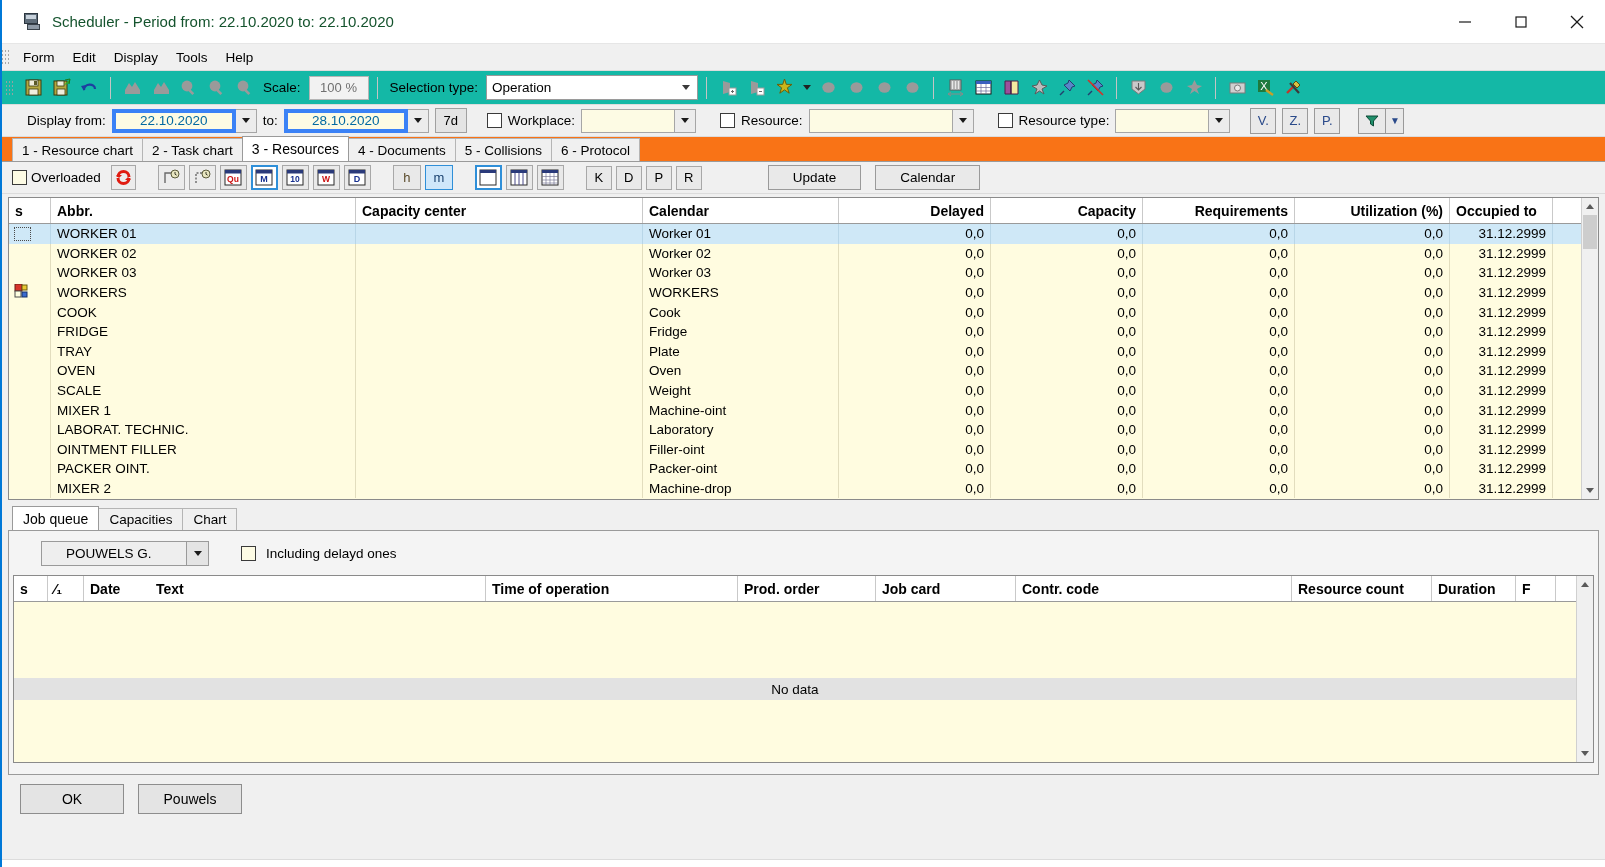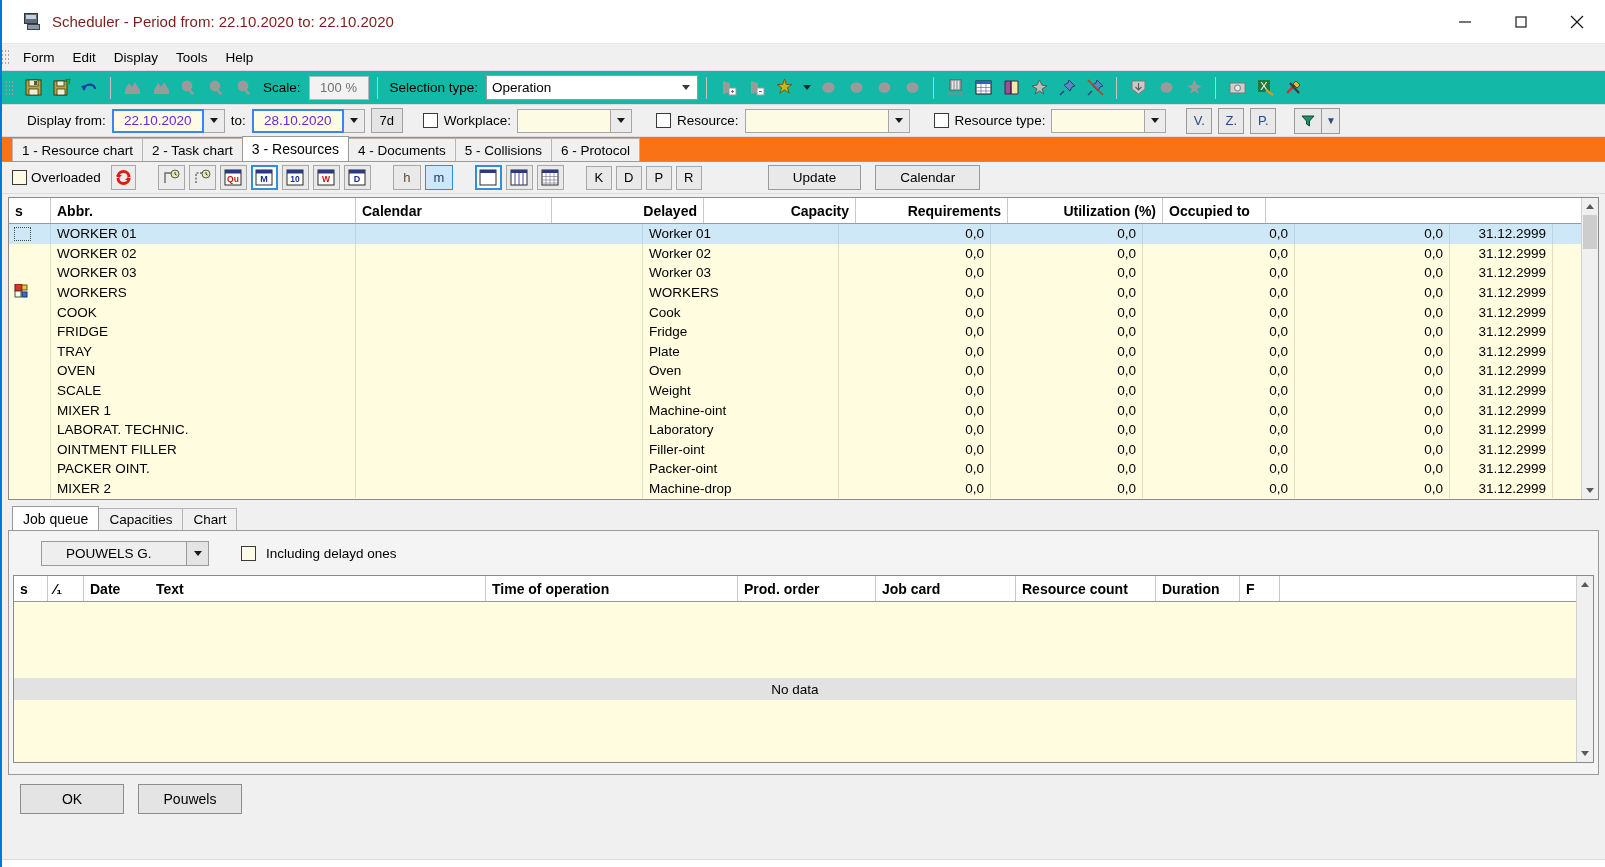--- a/index.html
+++ b/index.html
@@ -40,21 +40,21 @@
   .app-icon .mon:after{
     content:""; position:absolute; left:1px; top:1px; width:10px; height:4px;
     background:#c8d2dc;
   }
   .app-icon .base {
     position:absolute; left:3px; top:11px; width:13px; height:6px;
     background:#8d99a6; border:1px solid #39424b;
   }
   .titlebar .title {
     font-size: 15px;
-    color: #7f1d1d;
+    color: #14532d;
     white-space: nowrap;
   }
   .winbtns {
     margin-left:auto; display:flex; height:44px;
   }
   .winbtn {
     width: 56px; height: 44px;
     display:flex; align-items:center; justify-content:center;
     font-size: 16px; color:#1a1a1a;
     line-height:1;
@@ -126,24 +126,24 @@
   .filterbar {
     height: 32px;
     background:#f0f0f0;
     display:flex; align-items:center;
     padding:0 25px;
     border-bottom:1px solid #dcdcdc;
     gap:6px;
   }
   .fb-label { font-size:13.5px; white-space:nowrap; }
   .datefield {
-    width: 92px; height: 24px;
-    background:#fdfbe4; border:2px solid #3b82f6;
+    width: 124px; height: 24px;
+    background:#fdfbe4; border:4px solid #3b82f6;
     display:flex; align-items:center; justify-content:center;
-    color:#6d28d9; font-size:13.5px;
+    color:#0369a1; font-size:13.5px;
   }
   .spin {
     width: 21px; height: 24px;
     background:#ececec; border:1px solid #a6a6a6; border-left:none;
     display:flex;align-items:center;justify-content:center;
   }
   .spin .tri {width:0;height:0;border-left:4px solid transparent;border-right:4px solid transparent;border-top:5px solid #1a1a1a;}
   .btn7d {
     height:25px; min-width:32px; padding:0 7px;
     background:#e4e4e4; border:1px solid #a0a0a0;
@@ -803,20 +803,21 @@
     <div style="width:58px"></div>
     <div class="push">Update</div>
     <div style="width:6px"></div>
     <div class="push">Calendar</div>
   </div>
 
   <div class="gridwrap">
     <div class="grid-head">
       <div class="hc c-s">s</div>
       <div class="hc c-ab">Abbr.</div>
+      <div class="hc c-cc">Capacity center</div>
       <div class="hc c-cal">Calendar</div>
       <div class="hc c-del num">Delayed</div>
       <div class="hc c-cap num">Capacity</div>
       <div class="hc c-req num">Requirements</div>
       <div class="hc c-uti num">Utilization (%)</div>
       <div class="hc c-occ">Occupied to</div>
     </div>
     <div class="grid-body" id="resource-rows">
         <div class="grow sel">
           <div class="gc c-s icon">
@@ -1017,20 +1018,21 @@
 
     <div class="q-grid">
       <div class="q-head">
         <div class="hc qc-s">s</div>
         <div class="hc qc-f">⁄₁</div>
         <div class="hc qc-date" style="border-right:none;padding-right:0">Date</div>
         <div class="hc qc-text" style="padding-left:0">Text</div>
         <div class="hc qc-top">Time of operation</div>
         <div class="hc qc-po">Prod. order</div>
         <div class="hc qc-jc">Job card</div>
+        <div class="hc qc-cc">Contr. code</div>
         <div class="hc qc-rc">Resource count</div>
         <div class="hc qc-dur">Duration</div>
         <div class="hc qc-p">F</div>
       </div>
       <div class="q-body">
         <div class="nodata">No data</div>
       </div>
 
       <div class="vscroll">
         <div class="vs-btn">

